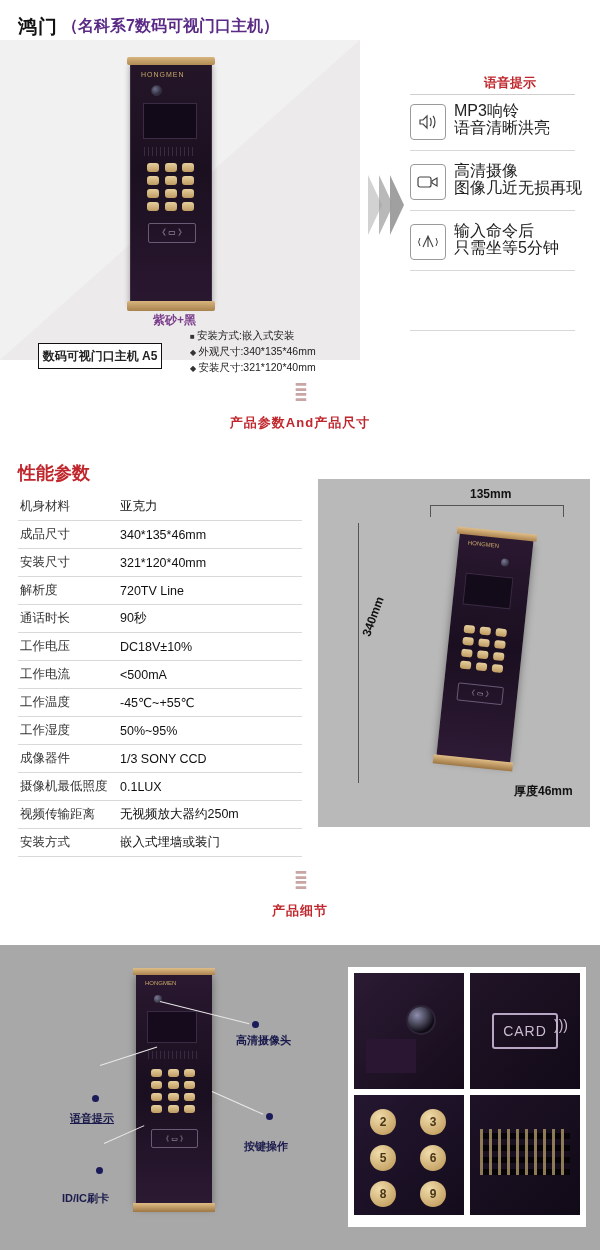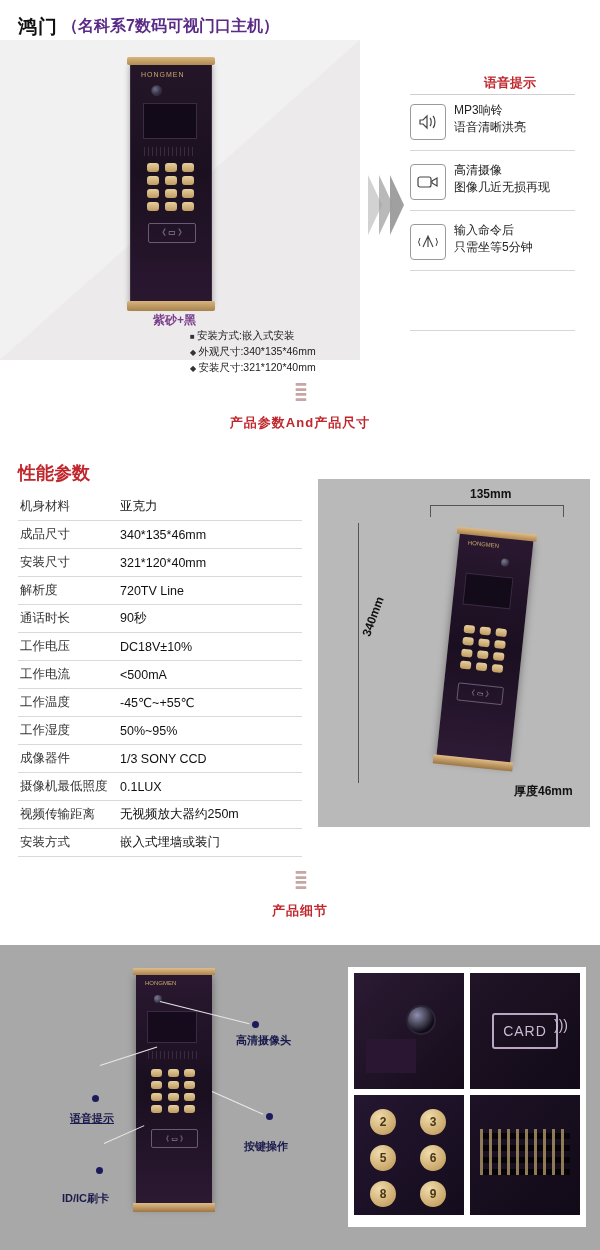--- a/index.html
+++ b/index.html
@@ -51,21 +51,21 @@
   .arrow-sep span{position:absolute;top:0;width:0;height:0;border-top:30px solid transparent;border-bottom:30px solid transparent;border-left:14px solid #9b9b9b;}
   .arrow-sep span.a1{left:0;opacity:.45;}
   .arrow-sep span.a2{left:11px;opacity:.7;}
   .arrow-sep span.a3{left:22px;opacity:.95;}
 
   
   .feat-title{position:absolute;left:484px;top:34px;font-size:13px;color:#c0272d;font-weight:bold;}
   .feat-rule{position:absolute;left:410px;top:54px;width:165px;height:1px;background:#cfcfcf;}
   .feat{position:absolute;left:410px;width:180px;height:48px;}
   .feat .box{position:absolute;left:0;top:2px;width:34px;height:34px;border:1px solid #9a9a9a;border-radius:4px;display:flex;align-items:center;justify-content:center;}
-  .feat .txt{position:absolute;left:44px;top:0;font-size:12px;line-height:17px;color:#222;}
+  .feat .txt{position:absolute;left:44px;top:0;font-size:16px;line-height:17px;color:#222;}
   .feat-sep{position:absolute;left:410px;width:165px;height:1px;background:#d8d8d8;}
 
   
   .chev{position:absolute;left:0;width:600px;text-align:center;}
   .chev .g{display:inline-block;color:#c9a6a6;font-size:15px;line-height:10px;letter-spacing:-2px;}
   .chev .lbl{display:block;margin-top:8px;font-size:13px;color:#c0272d;font-weight:bold;letter-spacing:1px;}
 
   
   .specs-wrap{position:absolute;left:0;top:455px;width:600px;height:400px;}
   .specs-title{position:absolute;left:18px;top:6px;font-size:18px;color:#c0272d;font-weight:bold;}
@@ -159,20 +159,21 @@
           <i></i>
           <i></i>
         <i></i>
           <i></i>
           <i></i>
       </div>
       <div class="card">《 ▭ 》</div>
     </div>
 
     <div class="cap-color">紫砂+黑</div>
+    <div class="badge">数码可视门口主机 A5</div>
 
     <div class="spec-list">
       <div>安装方式:嵌入式安装</div>
       <div>外观尺寸:340*135*46mm</div>
       <div>安装尺寸:321*120*40mm</div>
     </div>
 
     <div class="arrow-sep">
       <span class="a1"></span>
         <span class="a2"></span>

